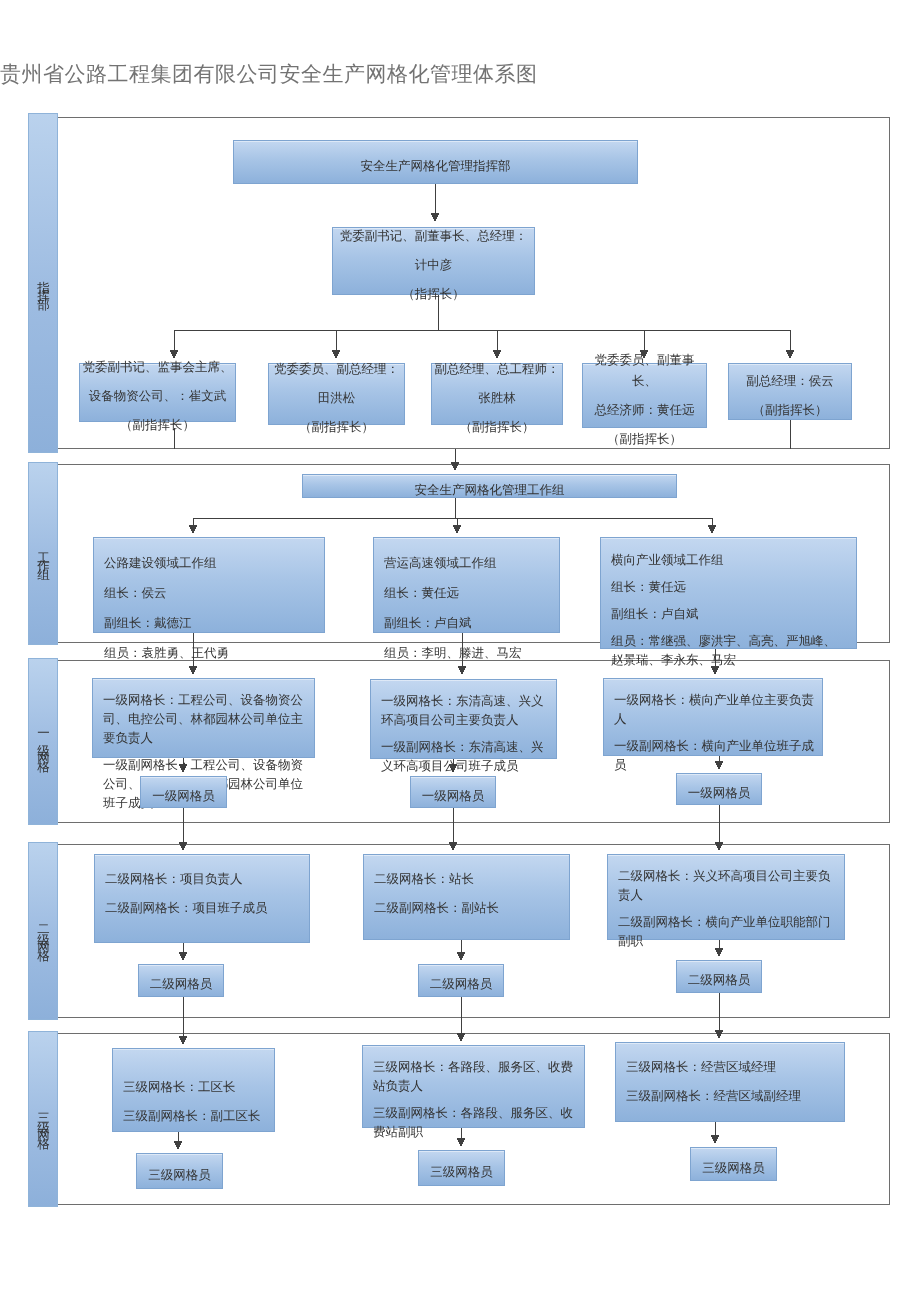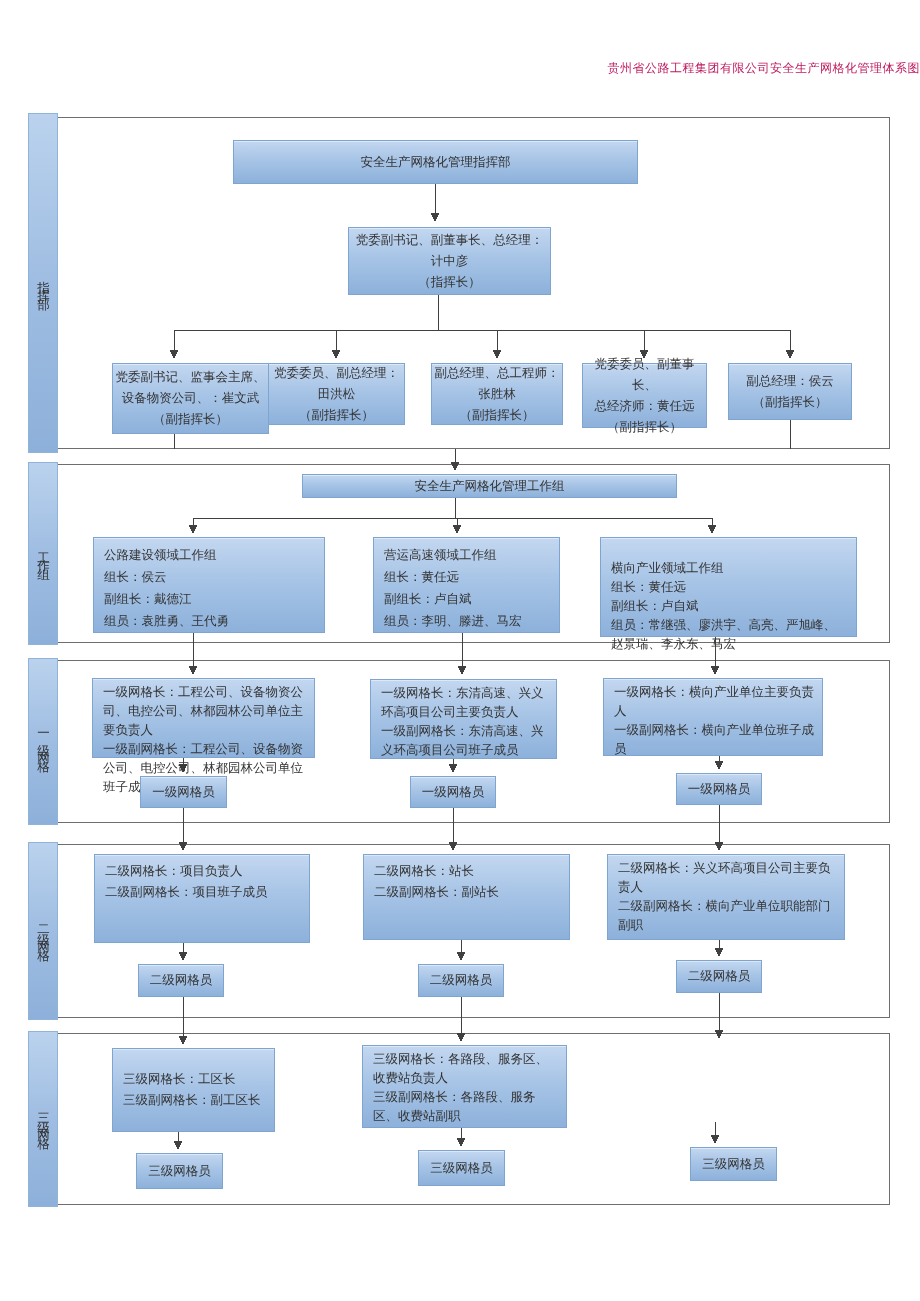--- a/index.html
+++ b/index.html
@@ -1,34 +1,34 @@
 <!DOCTYPE html>
 <html><head>
 <meta charset="utf-8">
 <style>
   html,body{margin:0;padding:0;background:#fff;}
   .page{position:relative;width:920px;height:1301px;background:#ffffff;overflow:hidden;
         font-family:"Liberation Serif","DejaVu Serif",serif;color:#333;}
-  .title{position:absolute;top:60px;left:0;width:100%;text-align:right;
-         font-size:12px;color:#be185d;letter-spacing:0.5px;}
+  .title{position:absolute;top:60px;left:0;width:100%;text-align:left;
+         font-size:21px;color:#737373;letter-spacing:0.5px;}
   .sect{position:absolute;left:57px;width:833px;border:1px solid #6e6e6e;box-sizing:border-box;}
   .strip{position:absolute;left:28px;width:30px;box-sizing:border-box;
          background:linear-gradient(180deg,#bad2ed 0%,#9fbde2 50%,#8db0da 100%);
          border:1px solid #8fb3d9;display:flex;align-items:center;justify-content:center;}
   .strip span{writing-mode:vertical-lr;text-orientation:upright;letter-spacing:8px;
          font-size:12.5px;color:#2f2f2f;}
   .box{position:absolute;box-sizing:border-box;
        background:linear-gradient(180deg,#c3d7f0 0%,#a7c4e6 45%,#8db1db 100%);
        border:1px solid #7ea4d0;font-size:12.5px;color:#333;
        box-shadow:inset 0 1px 0 rgba(255,255,255,0.45);}
   .center{display:flex;flex-direction:column;align-items:center;justify-content:center;
           text-align:center;line-height:21px;}
   .left{padding:4px 8px 2px 10px;line-height:19px;text-align:left;font-family:Liberation Serif, serif;}
   .connectors{position:absolute;left:0;top:0;width:920px;height:1301px;}
-  .bl{width:100%;}
+  .bl{width:100%;margin-top:8px;}
 </style>
 </head>
 <body>
 
 <div class="page">
 
   <div class="title">贵州省公路工程集团有限公司安全生产网格化管理体系图</div>
 
   <div class="sect" style="top:117px;height:332px"></div>
   <div class="sect" style="top:464px;height:179px"></div>
@@ -92,26 +92,26 @@
       <line x1="719" y1="993" x2="719" y2="1038" marker-end="url(#ah)"></line>
       <line x1="178" y1="1132" x2="178" y2="1149" marker-end="url(#ah)"></line>
       <line x1="461" y1="1128" x2="461" y2="1146" marker-end="url(#ah)"></line>
       <line x1="715" y1="1122" x2="715" y2="1143" marker-end="url(#ah)"></line>
     </g>
   </svg>
 
   <div class="box center" style="left:233px;top:140px;width:405px;height:44px">
     <div class="bl">安全生产网格化管理指挥部</div>
   </div>
-  <div class="box center" style="left:348px;top:227px;width:203px;height:68px">
+  <div class="box center" style="left:332px;top:227px;width:203px;height:68px">
     <div class="bl">党委副书记、副董事长、总经理：</div>
     <div class="bl">计中彦</div>
     <div class="bl">（指挥长）</div>
   </div>
-  <div class="box center" style="left:112px;top:363px;width:157px;height:71px">
+  <div class="box center" style="left:79px;top:363px;width:157px;height:59px">
     <div class="bl">党委副书记、监事会主席、</div>
     <div class="bl">设备物资公司、：崔文武</div>
     <div class="bl">（副指挥长）</div>
   </div>
   <div class="box center" style="left:268px;top:363px;width:137px;height:62px">
     <div class="bl">党委委员、副总经理：</div>
     <div class="bl">田洪松</div>
     <div class="bl">（副指挥长）</div>
   </div>
   <div class="box center" style="left:431px;top:363px;width:132px;height:62px">
@@ -137,21 +137,21 @@
     <div class="bl">组长：侯云</div>
     <div class="bl">副组长：戴德江</div>
     <div class="bl">组员：袁胜勇、王代勇</div>
   </div>
   <div class="box left" style="left:373px;top:537px;width:187px;height:96px;line-height:22px;padding-top:6px">
     <div class="bl">营运高速领域工作组</div>
     <div class="bl">组长：黄任远</div>
     <div class="bl">副组长：卢自斌</div>
     <div class="bl">组员：李明、滕进、马宏</div>
   </div>
-  <div class="box left" style="left:600px;top:537px;width:257px;height:100px;line-height:19px;padding-top:21px">
+  <div class="box left" style="left:600px;top:537px;width:257px;height:112px;line-height:19px;padding-top:5px">
     <div class="bl">横向产业领域工作组</div>
     <div class="bl">组长：黄任远</div>
     <div class="bl">副组长：卢自斌</div>
     <div class="bl">组员：常继强、廖洪宇、高亮、严旭峰、赵景瑞、李永东、马宏</div>
   </div>
 
   <div class="box left" style="left:92px;top:678px;width:223px;height:80px">
     <div class="bl">一级网格长：工程公司、设备物资公司、电控公司、林都园林公司单位主要负责人</div>
     <div class="bl">一级副网格长：工程公司、设备物资公司、电控公司、林都园林公司单位班子成员</div>
   </div>
@@ -192,24 +192,28 @@
     <div class="bl">二级网格员</div>
   </div>
   <div class="box center" style="left:676px;top:960px;width:86px;height:33px">
     <div class="bl">二级网格员</div>
   </div>
 
   <div class="box left" style="left:112px;top:1048px;width:163px;height:84px;line-height:21px;padding-top:20px">
     <div class="bl">三级网格长：工区长</div>
     <div class="bl">三级副网格长：副工区长</div>
   </div>
-  <div class="box left" style="left:362px;top:1045px;width:205px;height:83px">
+  <div class="box left" style="left:362px;top:1045px;width:223px;height:83px">
     <div class="bl">三级网格长：各路段、服务区、收费站负责人</div>
     <div class="bl">三级副网格长：各路段、服务区、收费站副职</div>
   </div>
+  <div class="box left" style="left:615px;top:1042px;width:230px;height:80px;line-height:21px;padding-top:6px">
+    <div class="bl">三级网格长：经营区域经理</div>
+    <div class="bl">三级副网格长：经营区域副经理</div>
+  </div>
   <div class="box center" style="left:136px;top:1153px;width:87px;height:36px">
     <div class="bl">三级网格员</div>
   </div>
   <div class="box center" style="left:418px;top:1150px;width:87px;height:36px">
     <div class="bl">三级网格员</div>
   </div>
   <div class="box center" style="left:690px;top:1147px;width:87px;height:34px">
     <div class="bl">三级网格员</div>
   </div>
 

